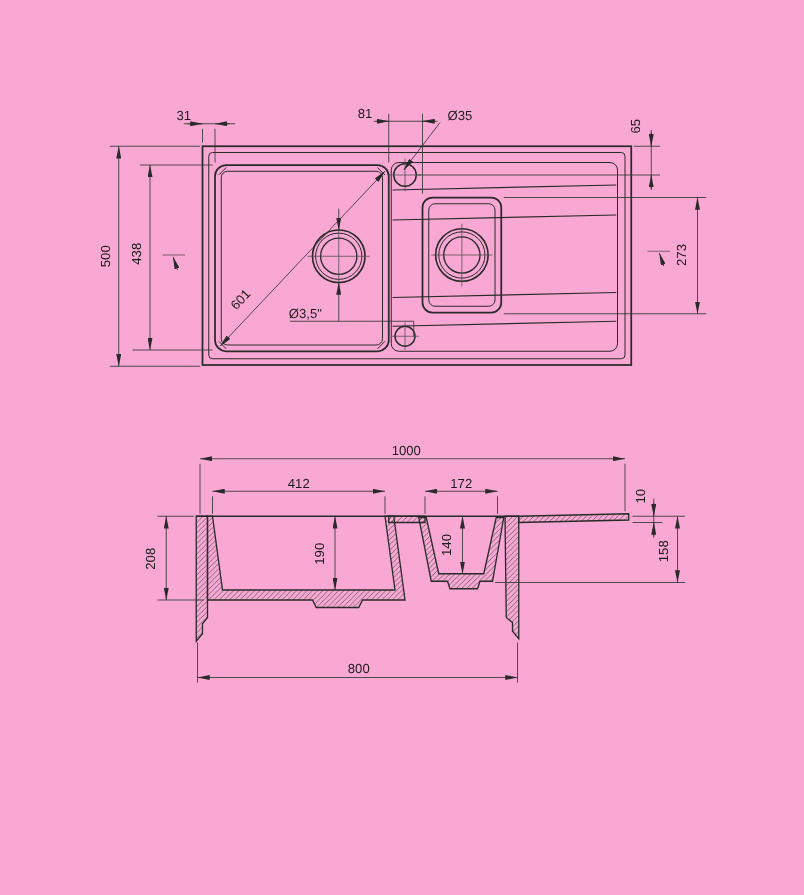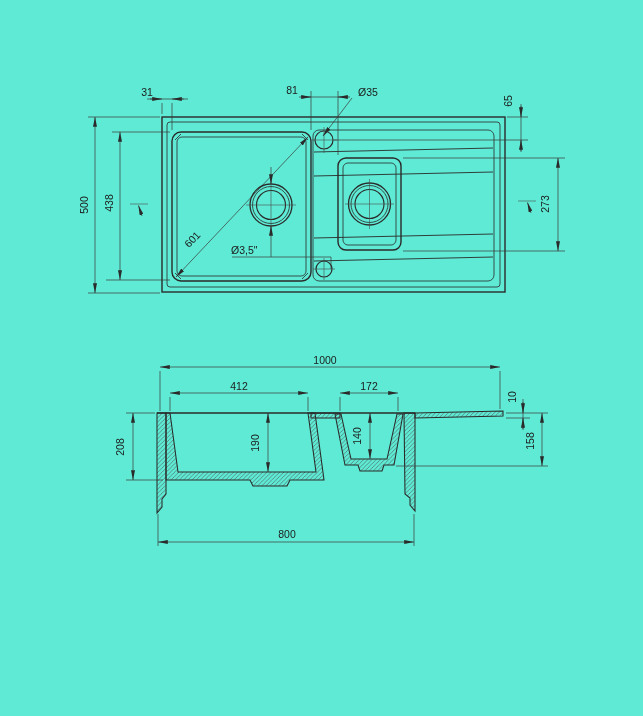--- a/index.html
+++ b/index.html
@@ -1,16 +1,16 @@
 <!DOCTYPE html>
 <html><head>
 <meta charset="utf-8">
 <style>
   html,body{margin:0;padding:0;background:#ffffff;}
-  .sheet{width:643px;height:716px;background:#5eead4;position:relative;overflow:hidden;}
+  .sheet{width:643px;height:716px;background:#f9a8d4;position:relative;overflow:hidden;}
   svg{display:block;}
   text{font-family:"Liberation Sans", sans-serif;font-size:10.5px;fill:#1c1c1c;}
   .ln{stroke:#2a2a2a;fill:none;}
   .thick{stroke-width:1.4;}
   .mid{stroke-width:1.1;}
   .thin{stroke-width:0.8;}
   .dim{stroke:#3a3a3a;stroke-width:0.7;fill:none;}
   .cl{stroke:#4a4a4a;stroke-width:0.6;fill:none;}
   .hatched{fill:url(#h);stroke:#2a2a2a;stroke-width:1.05;}
 </style>

